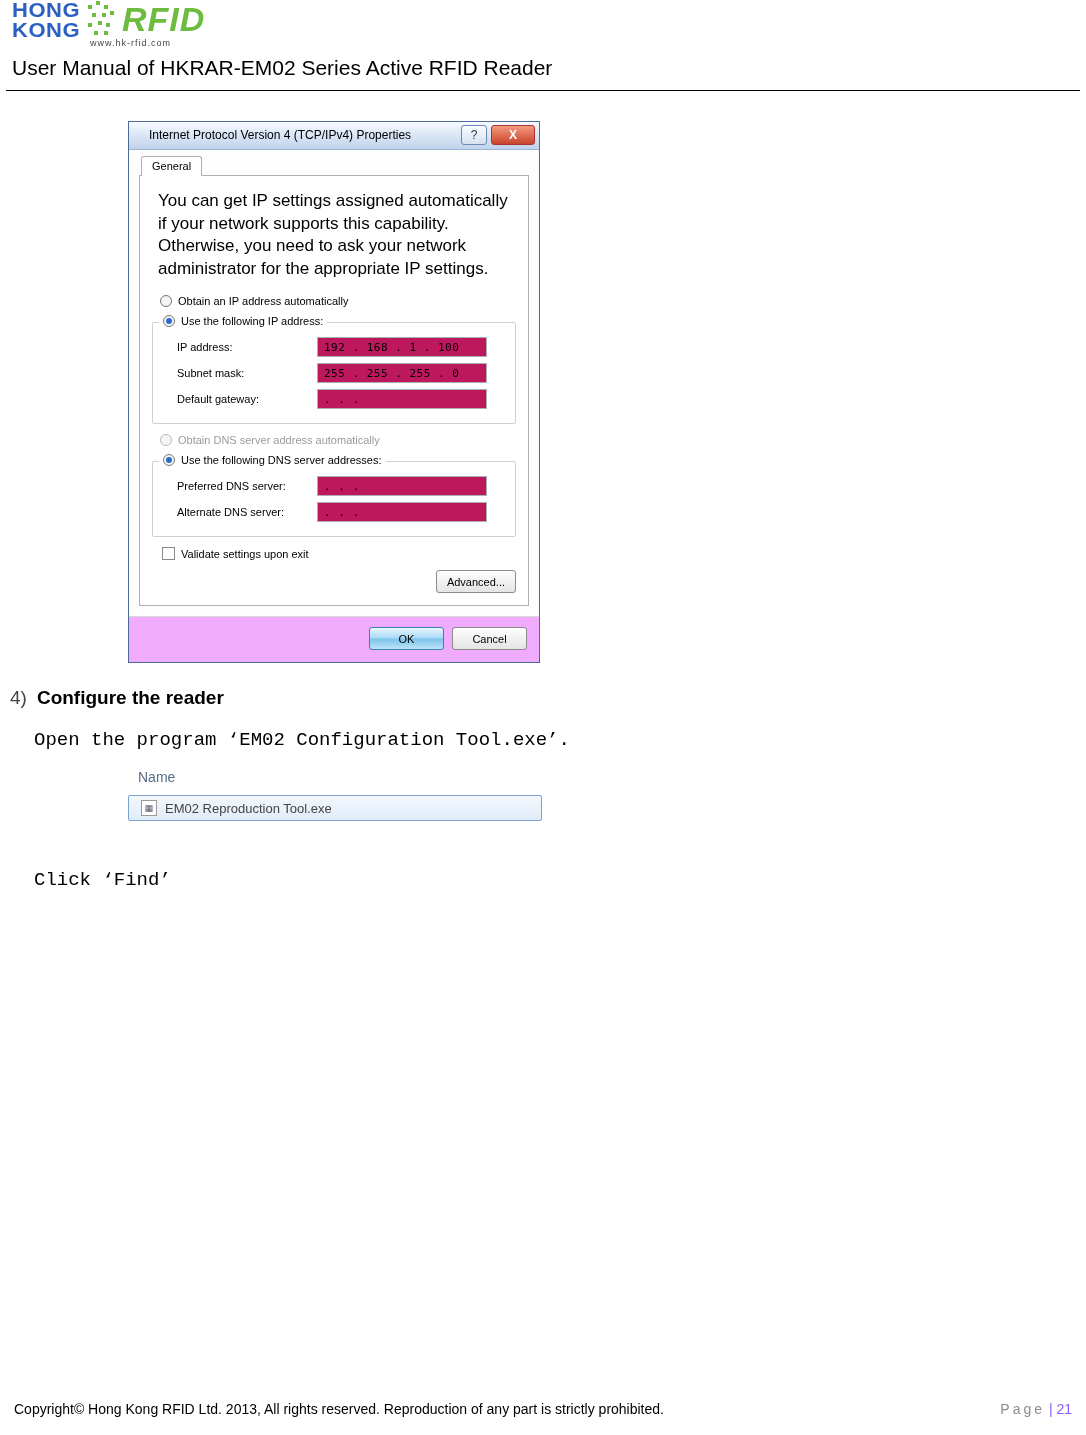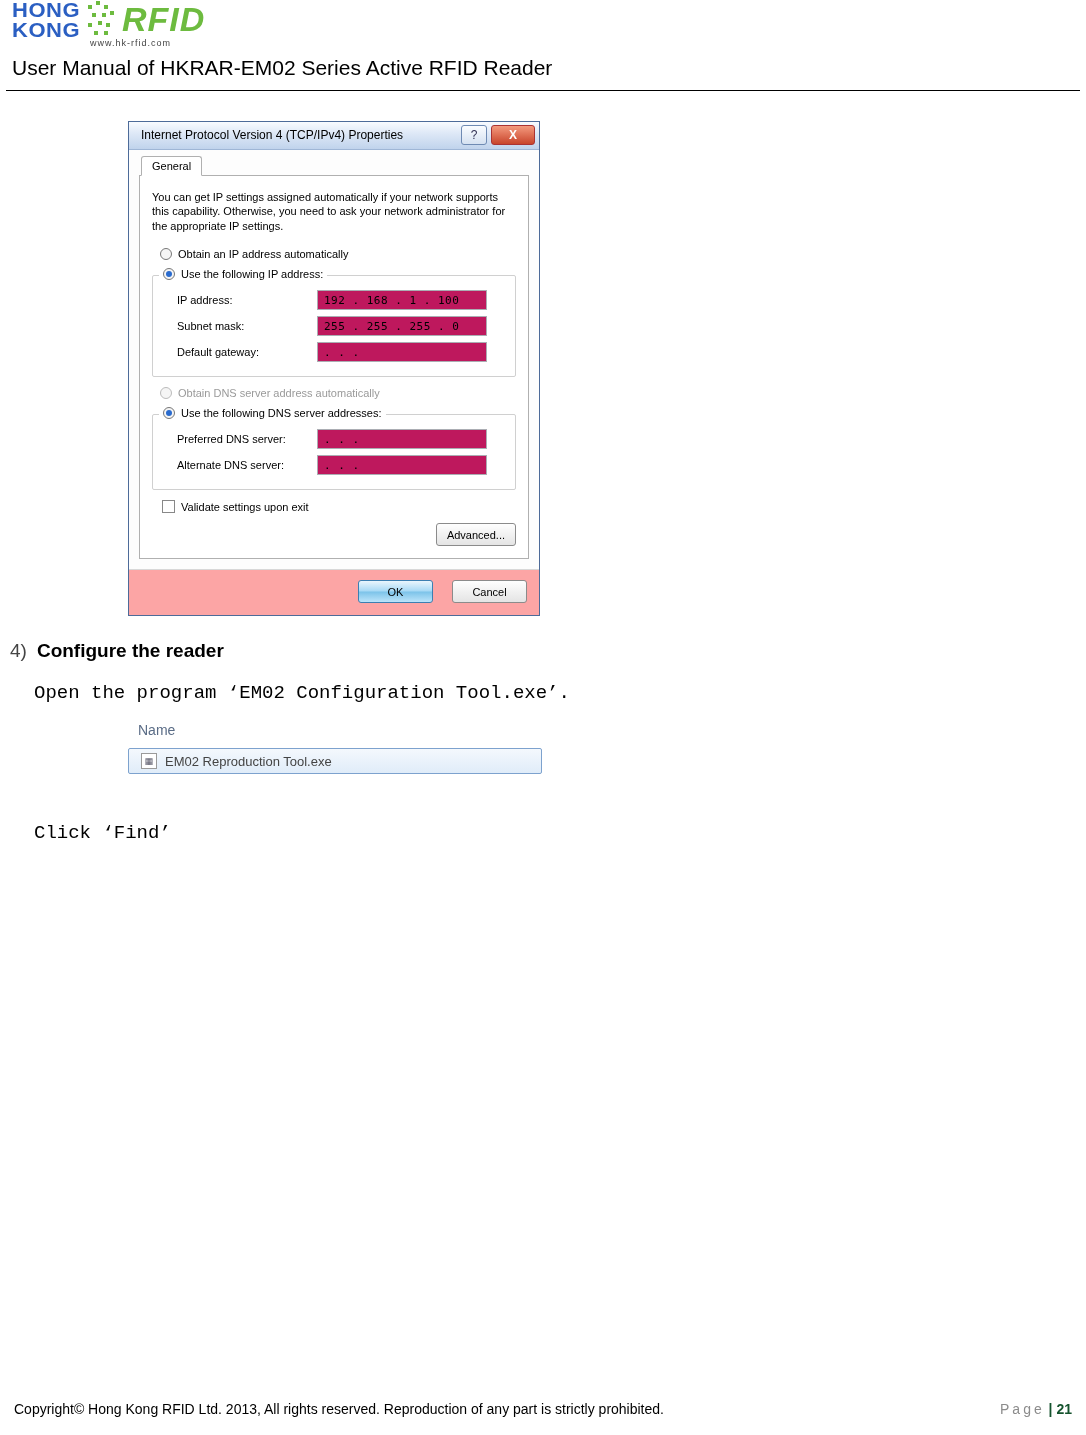--- a/index.html
+++ b/index.html
@@ -73,21 +73,21 @@
     font-size: 11px;
     color: #000;
     background: #fff;
   }
   .titlebar {
     height: 28px;
     background: linear-gradient(to bottom,#f8fbff 0%,#dfe9f7 40%,#c0d3ec 100%);
     border-bottom: 1px solid #9fb6d6;
     display: flex;
     align-items: center;
-    padding-left: 12px;
+    padding-left: 20px;
     position: relative;
   }
   .titlebar-text { font-size: 12px; color:#000; flex:1; }
   .titlebar-btns { display:flex; gap:4px; padding-right:4px; }
   .tbtn {
     width: 26px; height:20px; border:1px solid #6e8ab3; border-radius:3px;
     background: linear-gradient(#fafcff,#d5e1f1);
     display:flex;align-items:center;justify-content:center;
     font-size:12px;color:#335;
   }
@@ -95,21 +95,21 @@
   .dlg-body { padding: 4px 10px 10px 10px; background:#fdfdfd; }
   .tab-row { margin-bottom:0; position:relative; height:22px; border-bottom:1px solid #b0b0b0;}
   .tab {
     position:absolute; bottom:-1px; left:2px;
     border:1px solid #b0b0b0; border-bottom:1px solid #fff;
     background:#fff; padding:3px 10px 3px 10px;
     border-top-left-radius:3px;border-top-right-radius:3px;
     font-size:11px;
   }
   .tab-content { border:1px solid #b0b0b0; border-top:none; padding:10px 12px 0 12px; background:#fff;}
-  .desc { font-size:11px; line-height:1.35; margin:4px 0 14px 0;}
+  .desc { font-size:17px; line-height:1.35; margin:4px 0 14px 6px;}
   .radio-row { display:flex; align-items:center; gap:6px; margin:3px 0 4px 8px; font-size:11px;}
   .radio-outer { width:12px;height:12px;border:1px solid #777;border-radius:50%;display:flex;align-items:center;justify-content:center;background:#f5f5f5;}
   .radio-outer.sel .ri{width:6px;height:6px;background:#2a6bce;border-radius:50%;}
   .radio-outer.disabled { border-color:#bbb; }
   .fieldset { border:1px solid #d0d0d0; border-radius:2px; padding:8px 10px 10px 10px; margin:15px 0 10px 0; position:relative;}
   .fieldset > .legend {
     position:absolute; top:-8px; left:6px; background:#fff; padding:0 4px;
     display:flex;align-items:center;gap:6px;
   }
   .field-row { display:flex; align-items:center; margin:6px 0 4px 14px; }
@@ -118,22 +118,22 @@
   .ip-input {
     width:170px; height:20px; border:1px solid #abadb3; background:#be185d;
     font-family:Consolas,monospace; font-size:11px; padding:2px 6px; letter-spacing:0.5px;
     display:flex;align-items:center;
   }
   .ip-input.empty { color:#000; }
   .checkbox-row{display:flex;align-items:center;gap:6px;margin:6px 0 4px 10px;}
   .chk{width:13px;height:13px;border:1px solid #888;background:#fff;}
   .adv-row{display:flex;justify-content:flex-end;margin:10px 0 12px 0;}
   .dlg-footer{
-    background:#fca5a5;border-top:1px solid #d8d8d8;
-    padding:10px 12px 12px;display:flex;justify-content:flex-end;gap:19px;
+    background:#f0abfc;border-top:1px solid #d8d8d8;
+    padding:10px 12px 12px;display:flex;justify-content:flex-end;gap:8px;
   }
   .winbtn{
     min-width:75px;height:23px;border:1px solid #8b8b8b;border-radius:3px;
     background:linear-gradient(#fefefe,#e4e4e4);font-size:11px;
     display:flex;align-items:center;justify-content:center;padding:0 10px;
   }
   .winbtn.primary{
     border-color:#3c7fb1;
     background:linear-gradient(#eaf6fd,#a7d9f5 48%,#7cc3e9 52%,#bce4fa);
   }
@@ -162,21 +162,21 @@
     display:flex;align-items:center;justify-content:center;font-size:9px;color:#556;
   }
 
   
   .footer{
     position:absolute;bottom:18px;left:0;right:0;
     display:flex;justify-content:space-between;padding:0 14px;
     font-family:Tahoma,sans-serif;font-size:14px;
   }
   .footer .right{color:#8c8c8c;letter-spacing:3px;}
-  .footer .right .num{color:#14532d;letter-spacing:normal;font-weight:bold;}
+  .footer .right .num{color:#8b5cf6;letter-spacing:normal;}
 </style>
 </head>
 <body>
 
 <div class="page">
 
   <div class="logo-area">
     <div class="logo-row">
       <div class="hk-logo">
         <div>HONG</div>

